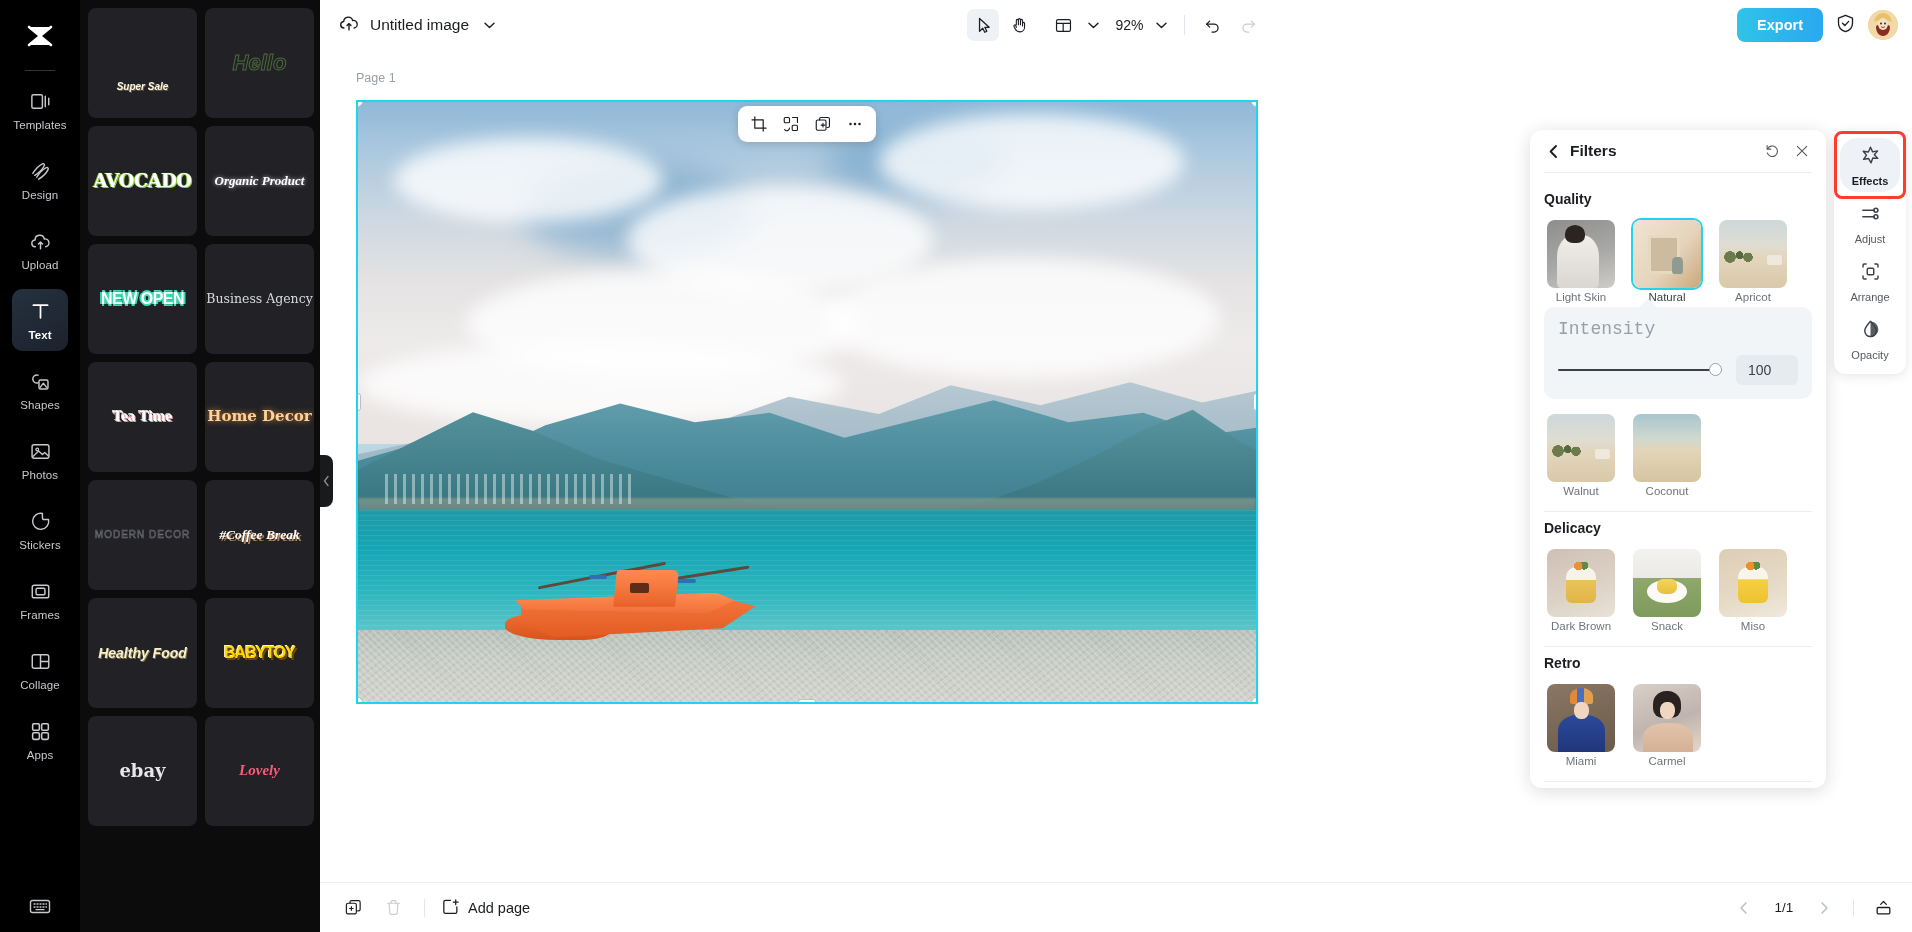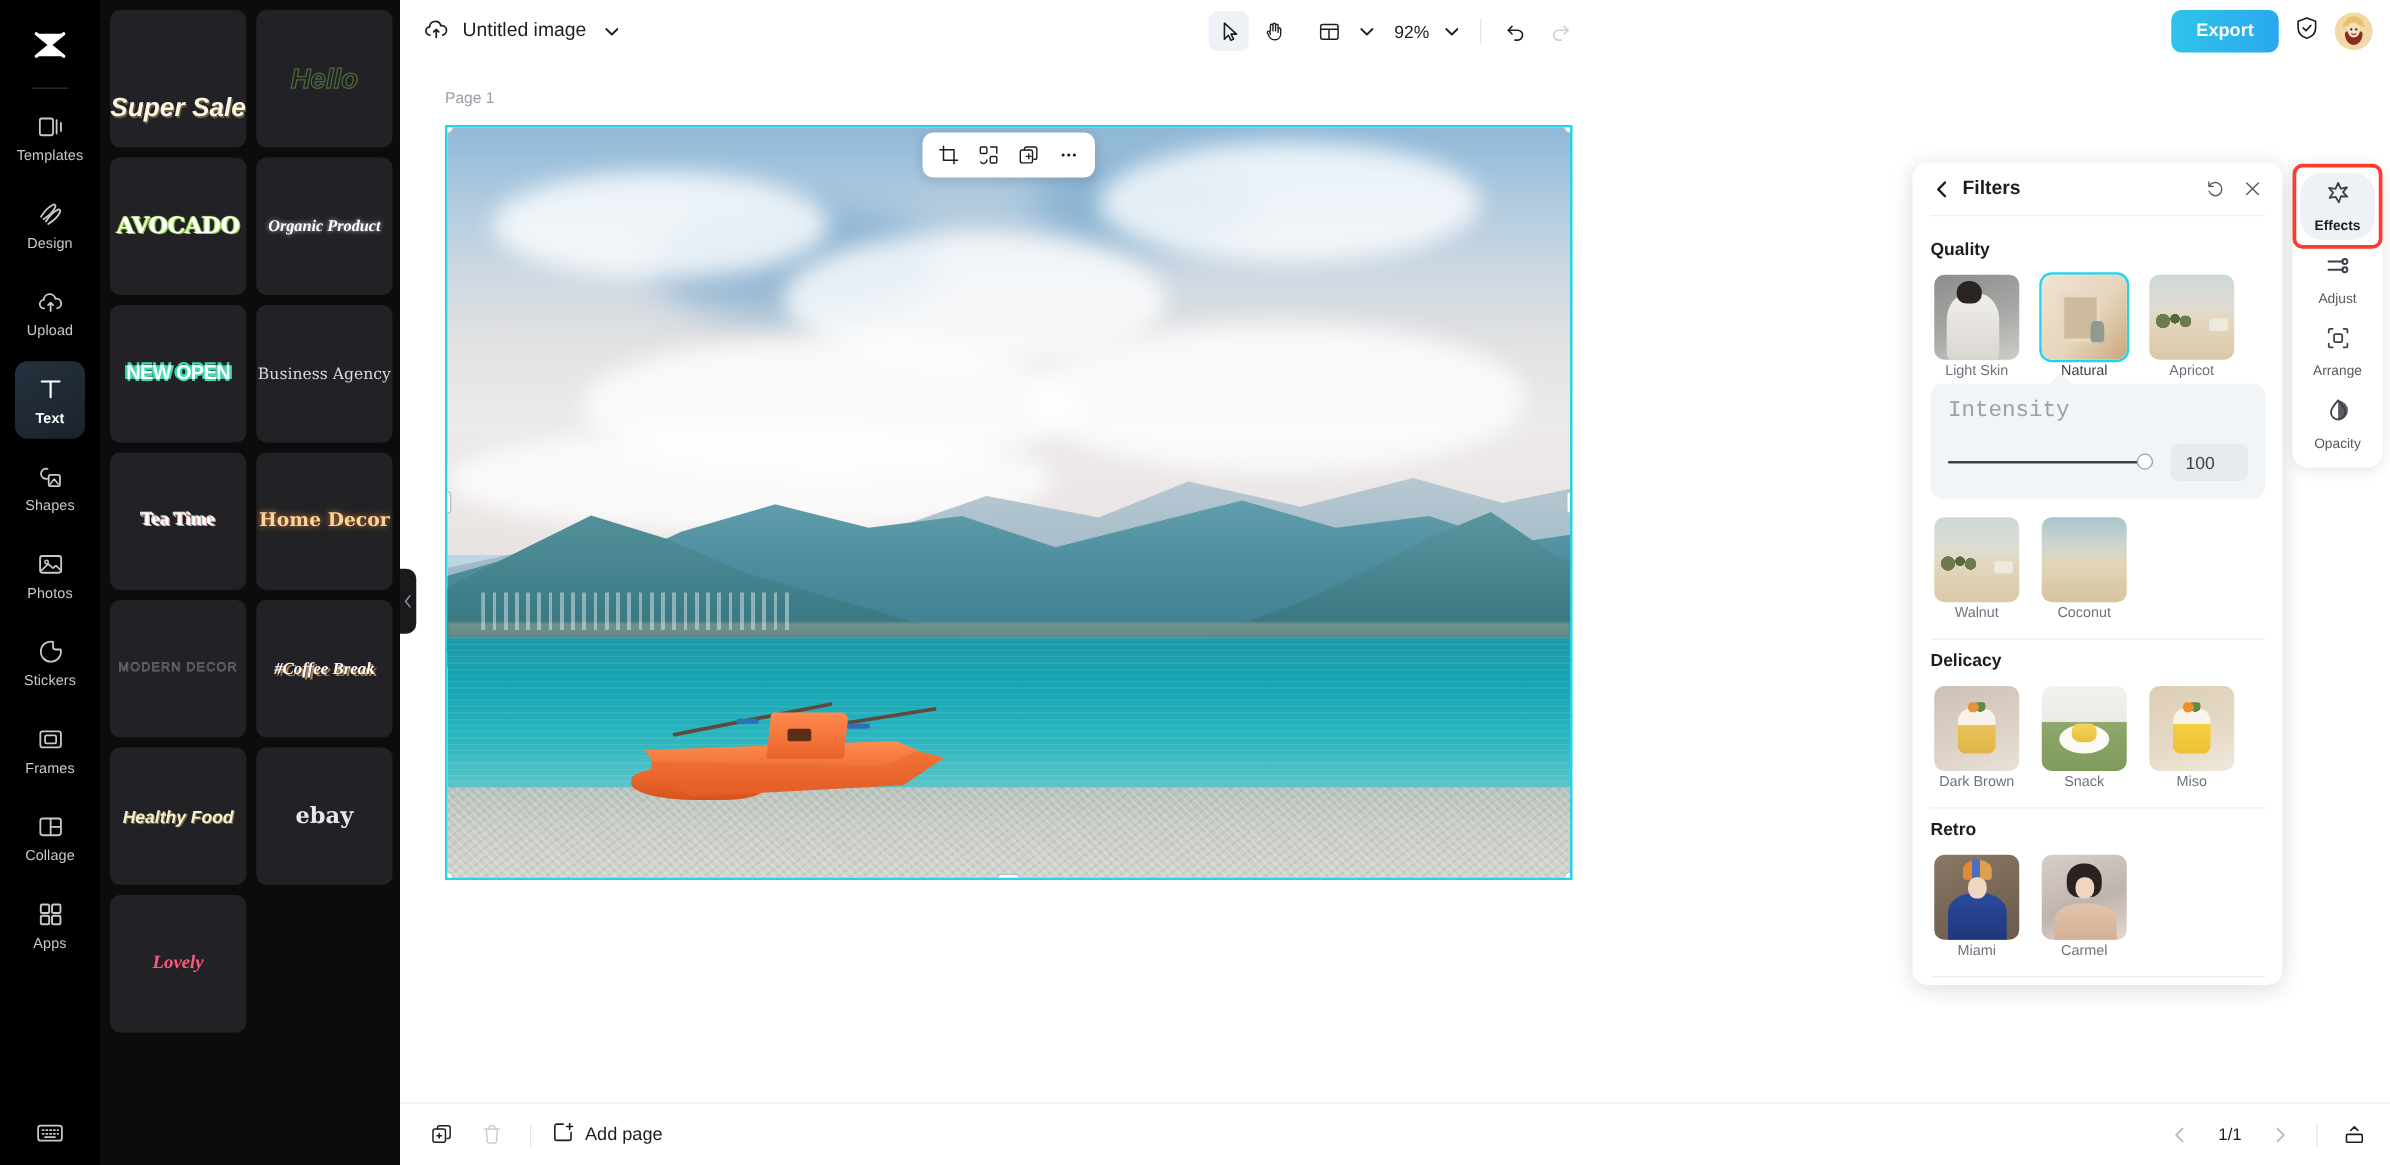--- a/index.html
+++ b/index.html
@@ -39,21 +39,21 @@
     flex: 0 0 240px; position: relative; z-index: 25;
     padding: 8px 10px 0 8px; overflow: hidden;
   }
   .tpl-grid { display: grid; grid-template-columns: repeat(2, 109px); gap: 8px 8px; }
   .tpl-card {
     width: 109px; height: 110px; background: #212126; border-radius: 8px;
     display: flex; align-items: center; justify-content: center;
     cursor: pointer; overflow: hidden; text-align: center; padding: 4px;
   }
   .tpl-txt { font-size: 14px; line-height: 1.05; white-space: nowrap; }
-  .t-super { font-style: italic; font-weight: bold; color:#fdf6e8; font-size:21px;
+  .t-super { font-style: italic; font-weight: bold; color:#fdf6e8; font-size:10px;
              text-shadow: 1px 1px 0 #6b5a3a; margin-top: 48px; }
   .t-hello { font-style: italic; font-weight: bold; font-size: 22px; color: transparent;
              -webkit-text-stroke: 1px #4f6b3a; }
   .t-avocado { font-weight: bold; font-size: 18px; color: #fff; letter-spacing:-0.5px;
                text-shadow: 0 0 1px #8fd13f, 1px 1px 0 #8fd13f, -1px 0 0 #8fd13f; font-family:"DejaVu Serif",serif; }
   .t-organic { font-style: italic; font-weight: bold; font-size: 13px; color: #fff; font-family:"Liberation Serif",serif;
                text-shadow: 0 0 4px rgba(255,255,255,.7); }
   .t-newopen { font-weight: bold; font-size: 16px; color: #fff; letter-spacing:-0.5px;
                text-shadow: 2px 0 0 #3fd9b0, -2px 0 0 #3fd9b0, 0 2px 0 #3fd9b0, 0 -2px 0 #3fd9b0; }
   .t-business { font-size: 12.5px; color: #d8dadd; font-family:"DejaVu Serif", serif; }
@@ -446,20 +446,23 @@
         <div class="tpl-card">
           <span class="tpl-txt t-modern">MODERN DECOR</span>
         </div>
         <div class="tpl-card">
           <span class="tpl-txt t-coffee">#Coffee Break</span>
         </div>
         <div class="tpl-card">
           <span class="tpl-txt t-healthy">Healthy Food</span>
         </div>
         <div class="tpl-card">
+          <span class="tpl-txt t-baby">BABYTOY</span>
+        </div>
+        <div class="tpl-card">
           <span class="tpl-txt t-ebay">ebay</span>
         </div>
         <div class="tpl-card">
           <span class="tpl-txt t-lovely">Lovely</span>
         </div>
       </div>
   </div>
   <div class="panel-collapse">
     <svg width="7" height="12" viewBox="0 0 7 12" fill="none">
       <path d="M5 1.5 L1.5 6 L5 10.5" stroke="#8a8d92" stroke-width="1.3" stroke-linecap="round" stroke-linejoin="round"></path>

